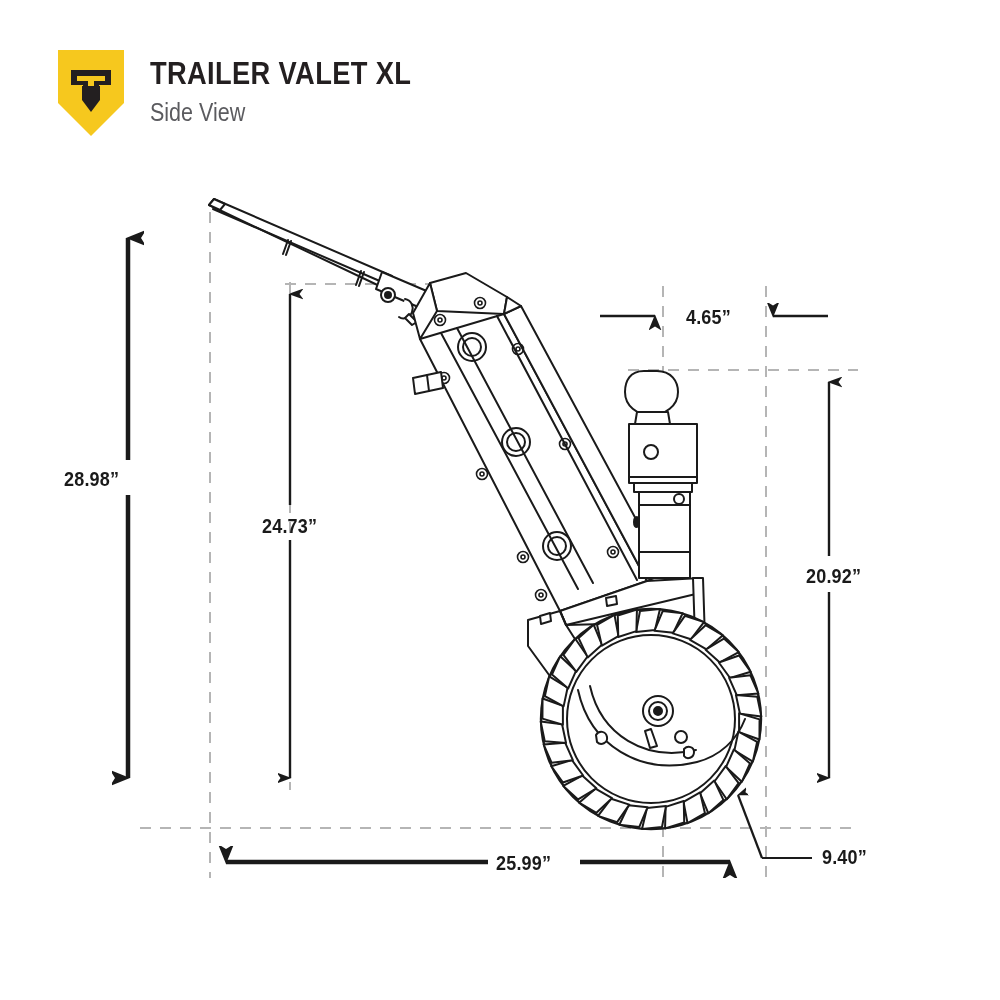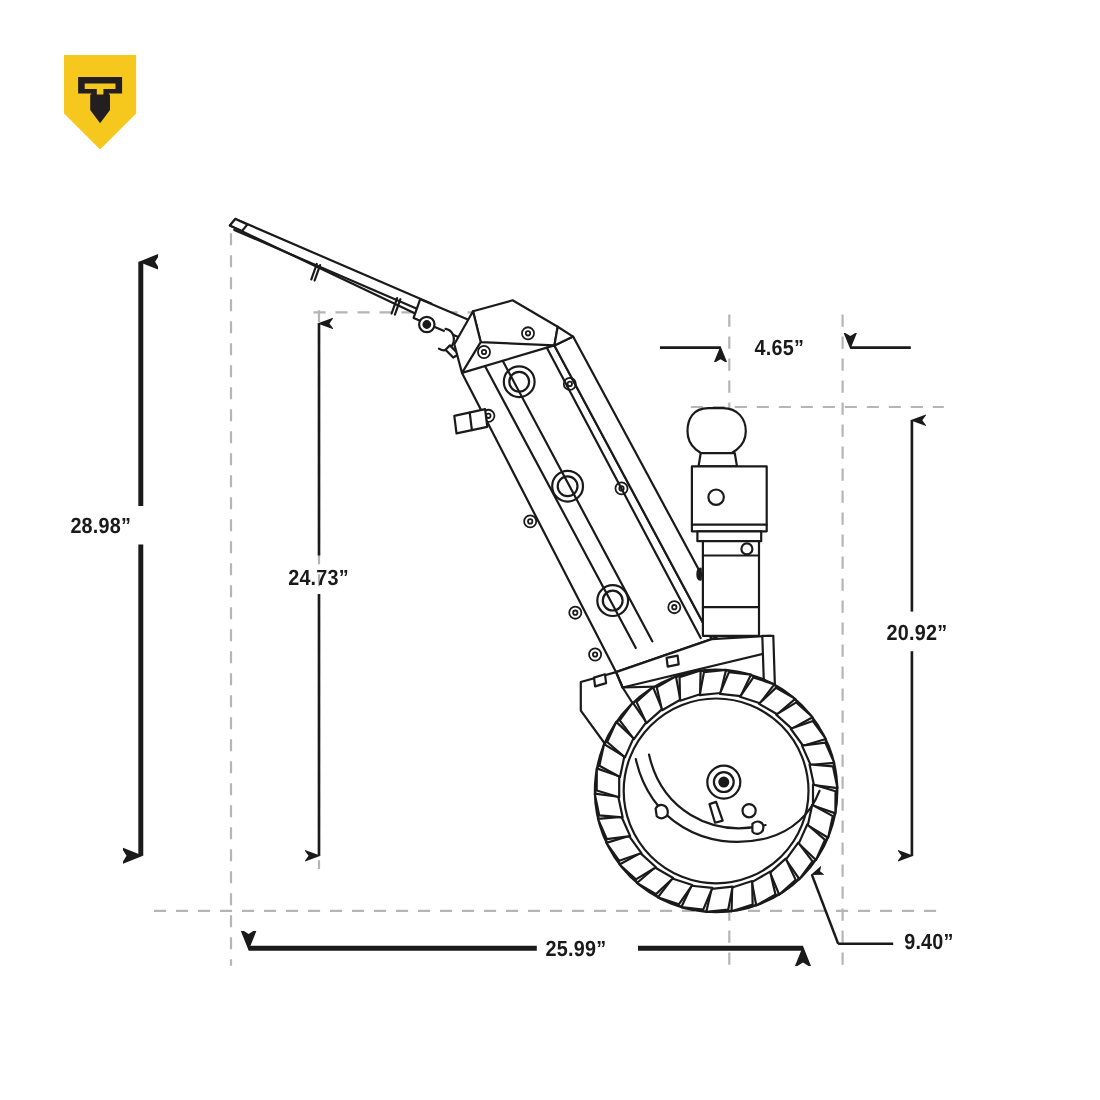--- a/index.html
+++ b/index.html
@@ -92,20 +92,24 @@
 
   <div id="logo-shield">
     <svg width="66" height="86" viewBox="0 0 66 86" xmlns="http://www.w3.org/2000/svg">
       <path d="M0 0 H66 V53 L33 86 L0 53 Z" fill="#f6c81e"></path>
       <path d="M13 20 H53 V35 H41 V48 L33 58 L25 48 V35 H13 Z" fill="#231f20"></path>
       <path d="M19 26 H47 V31 H36 V49 L33 53 L30 49 V31 H19 Z" fill="#f6c81e"></path>
       <path d="M24 36 H42 V50 L33 62 L24 50 Z" fill="#231f20"></path>
     </svg>
   </div>
 
+  <div id="brand-text">
+    <div id="title">TRAILER VALET XL</div>
+    <div id="subtitle">Side View</div>
+  </div>
 
 </div>
 
 <svg id="drawing" viewBox="0 0 1000 1000" xmlns="http://www.w3.org/2000/svg">
 
   <defs>
     <marker id="arrowBigUp" markerWidth="16" markerHeight="18" refX="8" refY="2" orient="auto-start-reverse" markerUnits="userSpaceOnUse">
       <path d="M8 0 L16 20 L8 15 L0 20 Z" fill="#1a1a1a"></path>
     </marker>
     <marker id="arrowThin" markerWidth="11" markerHeight="14" refX="5.5" refY="1.5" orient="auto-start-reverse" markerUnits="userSpaceOnUse">

